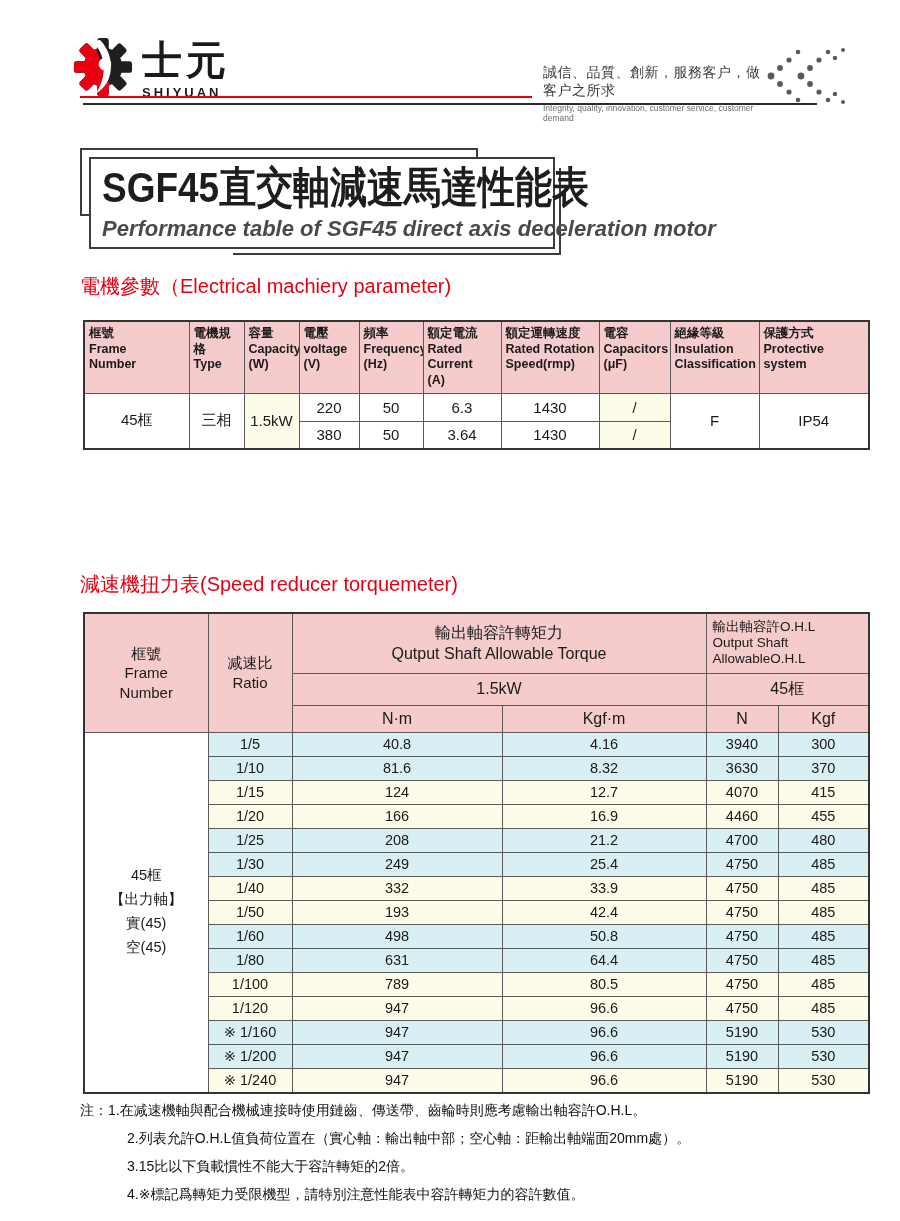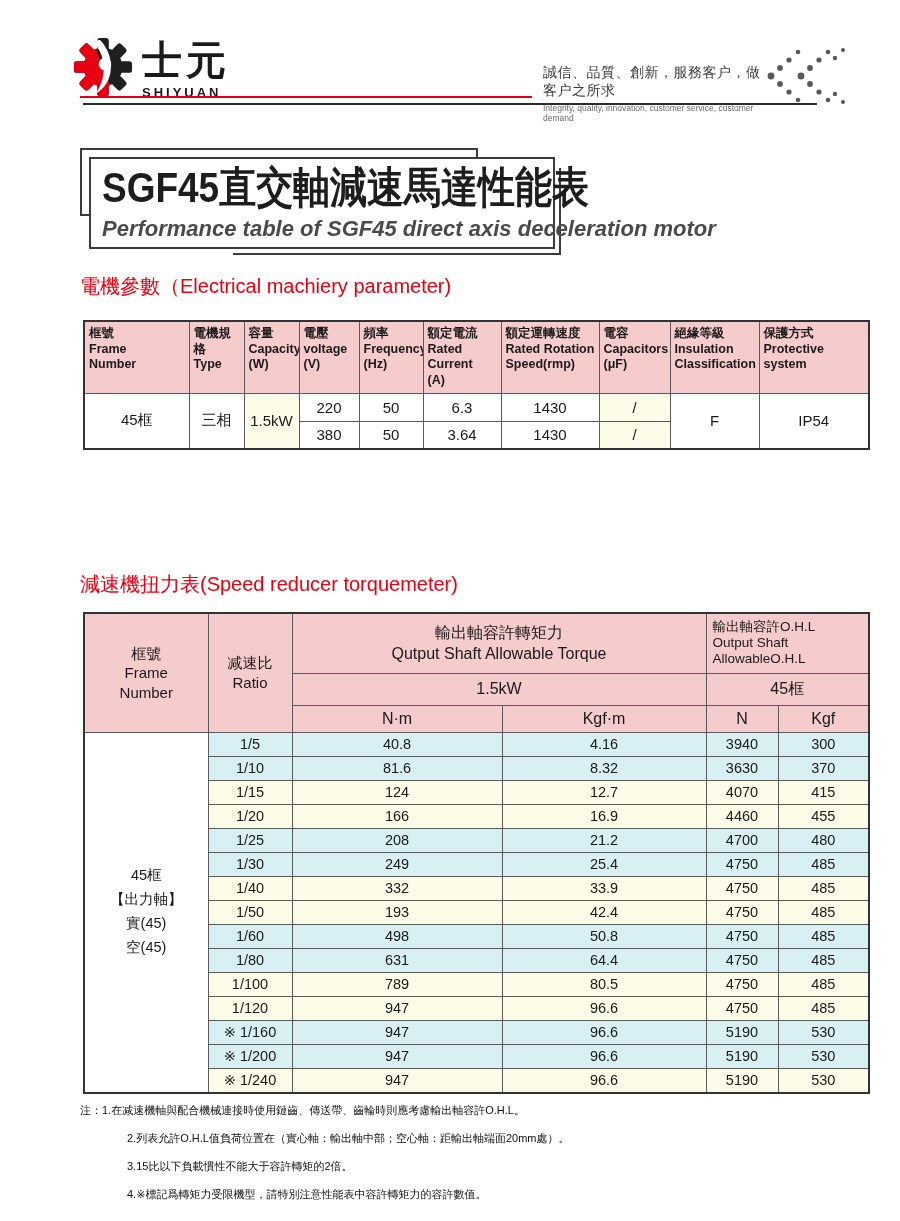--- a/index.html
+++ b/index.html
@@ -38,21 +38,21 @@
 
   .thp{background:#f5cbcb;text-align:center;vertical-align:middle;}
   .hframe{font-size:15px;line-height:1.3;}
   .htorque{font-size:16px;line-height:1.35;}
   .hohl{font-size:13.5px;text-align:left;padding-left:6px;line-height:1.18;vertical-align:middle;}
   .hsub{font-size:16px;}
   .hunit{font-size:16px;}
   .framecell{background:#fff;text-align:center;font-size:16px;line-height:1.65;vertical-align:middle;}
   .tq td{font-size:14.5px;text-align:center;height:23px;}
 
-  .notes{font-size:11px;color:#111;line-height:28px;}
+  .notes{font-size:14px;color:#111;line-height:28px;}
   .note-ind{margin-left:47px;}
 </style>
 </head>
 <body>
 
 <div class="page">
 
   <div class="abs" style="left:72px;top:36px;width:62px;height:62px;">
     <svg width="62" height="62" viewBox="0 0 64 64">
       <defs>

